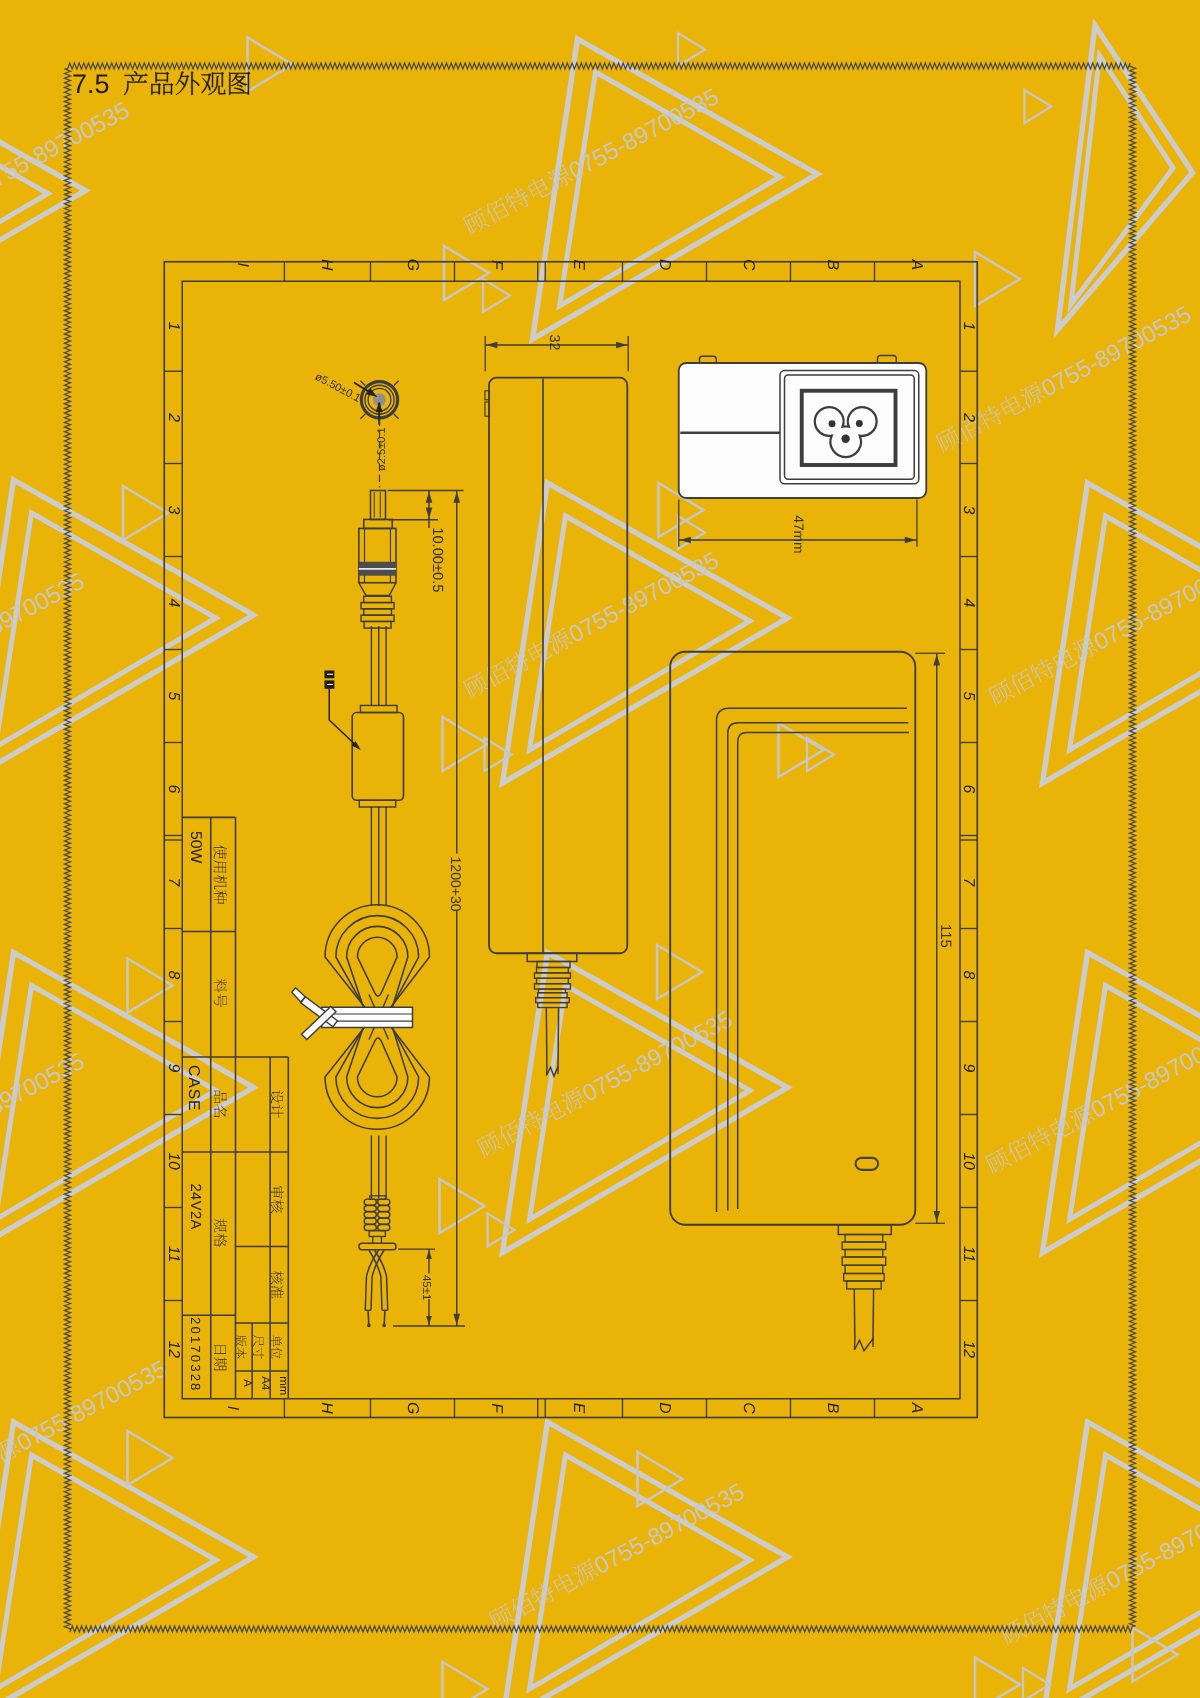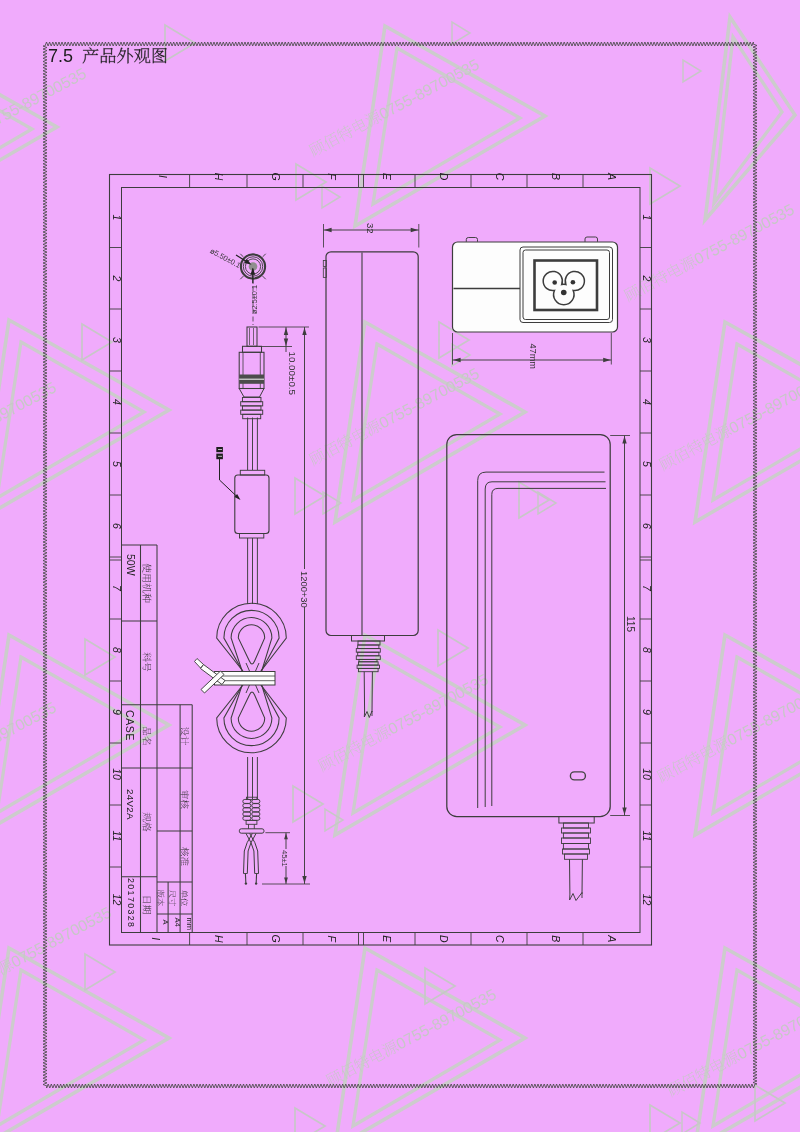--- a/index.html
+++ b/index.html
@@ -1,14 +1,14 @@
 <!DOCTYPE html>
 <html><head><meta charset="utf-8"><style>
 html,body{margin:0;padding:0;background:#ffffff;}
-#page{position:relative;width:800px;height:1132px;background:#f0abfc;overflow:hidden;}
+#page{position:relative;width:800px;height:1132px;background:#eab308;overflow:hidden;}
 text{font-family:"Liberation Sans",sans-serif;}
 </style></head><body>
 <div id="page">
 <svg width="800" height="1132" viewBox="0 0 800 1132" xmlns="http://www.w3.org/2000/svg">
 <defs>
 <path id="c4ea7" d="M0.17 -0.45L0.17 -0.47L0.22 -0.44L0.21 -0.44L0.21 -0.32Q0.21 -0.28 0.21 -0.23Q0.2 -0.18 0.19 -0.12Q0.17 -0.07 0.14 -0.02Q0.11 0.03 0.06 0.08L0.04 0.06Q0.1 0.0 0.12 -0.06Q0.15 -0.12 0.16 -0.19Q0.17 -0.26 0.17 -0.32L0.17 -0.44ZM0.85 -0.49Q0.85 -0.49 0.86 -0.49Q0.87 -0.48 0.88 -0.47Q0.89 -0.46 0.9 -0.45Q0.92 -0.44 0.93 -0.43Q0.93 -0.42 0.92 -0.42Q0.91 -0.41 0.9 -0.41L0.2 -0.41L0.2 -0.44L0.81 -0.44ZM0.75 -0.63Q0.75 -0.62 0.74 -0.61Q0.73 -0.61 0.71 -0.61Q0.7 -0.58 0.68 -0.55Q0.66 -0.51 0.64 -0.48Q0.61 -0.45 0.59 -0.42L0.57 -0.42Q0.59 -0.45 0.61 -0.49Q0.62 -0.53 0.64 -0.57Q0.66 -0.61 0.67 -0.65ZM0.31 -0.66Q0.35 -0.63 0.38 -0.6Q0.4 -0.57 0.41 -0.55Q0.42 -0.52 0.42 -0.5Q0.42 -0.48 0.42 -0.47Q0.41 -0.46 0.4 -0.46Q0.39 -0.46 0.38 -0.47Q0.38 -0.5 0.36 -0.53Q0.35 -0.56 0.33 -0.59Q0.32 -0.63 0.3 -0.65ZM0.88 -0.75Q0.88 -0.75 0.89 -0.74Q0.89 -0.73 0.91 -0.73Q0.92 -0.72 0.93 -0.71Q0.94 -0.7 0.95 -0.68Q0.95 -0.67 0.93 -0.67L0.07 -0.67L0.06 -0.7L0.84 -0.7ZM0.43 -0.85Q0.47 -0.84 0.49 -0.82Q0.52 -0.8 0.53 -0.78Q0.55 -0.77 0.55 -0.75Q0.55 -0.73 0.55 -0.72Q0.54 -0.71 0.53 -0.71Q0.52 -0.71 0.51 -0.72Q0.5 -0.75 0.47 -0.78Q0.44 -0.82 0.42 -0.84Z"></path>
 <path id="c54c1" d="M0.26 -0.78L0.26 -0.81L0.26 -0.81L0.31 -0.78L0.72 -0.78L0.72 -0.75L0.31 -0.75L0.31 -0.43Q0.31 -0.43 0.3 -0.42Q0.3 -0.42 0.29 -0.42Q0.28 -0.41 0.27 -0.41L0.26 -0.41ZM0.7 -0.78L0.69 -0.78L0.72 -0.81L0.79 -0.76Q0.78 -0.76 0.77 -0.75Q0.76 -0.74 0.74 -0.74L0.74 -0.43Q0.74 -0.43 0.74 -0.43Q0.73 -0.42 0.72 -0.42Q0.71 -0.42 0.7 -0.42L0.7 -0.42ZM0.28 -0.51L0.72 -0.51L0.72 -0.48L0.28 -0.48ZM0.1 -0.34L0.1 -0.36L0.1 -0.36L0.15 -0.34L0.41 -0.34L0.41 -0.31L0.14 -0.31L0.14 0.05Q0.14 0.06 0.14 0.06Q0.13 0.06 0.12 0.07Q0.12 0.07 0.11 0.07L0.1 0.07ZM0.38 -0.34L0.37 -0.34L0.4 -0.37L0.47 -0.32Q0.47 -0.31 0.45 -0.31Q0.44 -0.3 0.43 -0.3L0.43 0.03Q0.43 0.04 0.42 0.04Q0.41 0.04 0.41 0.05Q0.4 0.05 0.39 0.05L0.38 0.05ZM0.12 -0.04L0.41 -0.04L0.41 -0.01L0.12 -0.01ZM0.57 -0.34L0.57 -0.36L0.57 -0.36L0.62 -0.34L0.89 -0.34L0.89 -0.31L0.61 -0.31L0.61 0.06Q0.61 0.06 0.61 0.06Q0.6 0.07 0.59 0.07Q0.59 0.07 0.58 0.07L0.57 0.07ZM0.86 -0.34L0.85 -0.34L0.88 -0.37L0.95 -0.32Q0.94 -0.31 0.93 -0.31Q0.92 -0.3 0.9 -0.3L0.9 0.04Q0.9 0.04 0.9 0.05Q0.89 0.05 0.88 0.06Q0.87 0.06 0.86 0.06L0.86 0.06ZM0.58 -0.04L0.88 -0.04L0.88 -0.01L0.58 -0.01Z"></path>
 <path id="c5916" d="M0.35 -0.81Q0.35 -0.8 0.34 -0.79Q0.33 -0.79 0.32 -0.79Q0.28 -0.63 0.21 -0.51Q0.15 -0.38 0.06 -0.3L0.04 -0.31Q0.1 -0.37 0.14 -0.45Q0.18 -0.53 0.22 -0.63Q0.25 -0.72 0.27 -0.83ZM0.47 -0.66L0.51 -0.69L0.56 -0.64Q0.55 -0.63 0.52 -0.63Q0.51 -0.52 0.47 -0.42Q0.44 -0.32 0.39 -0.23Q0.33 -0.14 0.25 -0.06Q0.17 0.01 0.06 0.07L0.05 0.06Q0.15 -0.0 0.23 -0.08Q0.3 -0.16 0.35 -0.25Q0.4 -0.34 0.43 -0.45Q0.47 -0.55 0.48 -0.66ZM0.18 -0.49Q0.24 -0.47 0.28 -0.45Q0.32 -0.42 0.34 -0.4Q0.36 -0.38 0.37 -0.36Q0.38 -0.34 0.37 -0.33Q0.37 -0.31 0.36 -0.31Q0.35 -0.3 0.33 -0.31Q0.32 -0.34 0.29 -0.37Q0.27 -0.4 0.24 -0.43Q0.2 -0.46 0.17 -0.48ZM0.51 -0.66L0.51 -0.63L0.24 -0.63L0.25 -0.66ZM0.68 -0.52Q0.76 -0.49 0.81 -0.46Q0.87 -0.42 0.9 -0.39Q0.93 -0.36 0.94 -0.34Q0.96 -0.32 0.96 -0.3Q0.96 -0.28 0.95 -0.28Q0.94 -0.27 0.92 -0.28Q0.9 -0.31 0.88 -0.34Q0.85 -0.37 0.81 -0.4Q0.78 -0.43 0.74 -0.46Q0.7 -0.48 0.67 -0.5ZM0.73 -0.81Q0.73 -0.8 0.72 -0.79Q0.72 -0.78 0.7 -0.78L0.7 0.06Q0.7 0.06 0.69 0.07Q0.69 0.07 0.68 0.07Q0.67 0.08 0.66 0.08L0.65 0.08L0.65 -0.82Z"></path>
 <path id="c89c2" d="M0.09 -0.58Q0.18 -0.5 0.24 -0.43Q0.3 -0.36 0.33 -0.31Q0.36 -0.25 0.38 -0.21Q0.39 -0.16 0.39 -0.14Q0.39 -0.11 0.38 -0.1Q0.37 -0.09 0.35 -0.11Q0.34 -0.16 0.31 -0.22Q0.29 -0.29 0.24 -0.35Q0.21 -0.41 0.16 -0.47Q0.12 -0.53 0.08 -0.57ZM0.33 -0.72L0.36 -0.76L0.42 -0.7Q0.41 -0.69 0.4 -0.69Q0.4 -0.69 0.38 -0.69Q0.37 -0.6 0.34 -0.5Q0.32 -0.41 0.28 -0.32Q0.24 -0.23 0.19 -0.14Q0.13 -0.06 0.06 0.01L0.04 -0.0Q0.1 -0.07 0.15 -0.16Q0.21 -0.24 0.24 -0.34Q0.28 -0.43 0.3 -0.53Q0.32 -0.63 0.33 -0.72ZM0.36 -0.72L0.36 -0.69L0.05 -0.69L0.04 -0.72ZM0.77 -0.27Q0.77 -0.25 0.74 -0.25L0.74 -0.0Q0.74 0.01 0.75 0.01Q0.75 0.01 0.77 0.01L0.83 0.01Q0.86 0.01 0.87 0.01Q0.89 0.01 0.9 0.01Q0.91 0.01 0.91 -0.0Q0.92 -0.01 0.92 -0.05Q0.93 -0.09 0.93 -0.13L0.95 -0.13L0.95 0.0Q0.96 0.01 0.97 0.01Q0.97 0.02 0.97 0.02Q0.97 0.03 0.96 0.04Q0.95 0.05 0.92 0.05Q0.89 0.05 0.84 0.05L0.76 0.05Q0.74 0.05 0.72 0.05Q0.71 0.04 0.7 0.03Q0.7 0.02 0.7 0.01L0.7 -0.28ZM0.72 -0.65Q0.71 -0.64 0.71 -0.63Q0.7 -0.62 0.68 -0.62Q0.68 -0.54 0.68 -0.47Q0.68 -0.4 0.67 -0.34Q0.66 -0.27 0.64 -0.21Q0.61 -0.15 0.58 -0.1Q0.54 -0.05 0.47 -0.01Q0.41 0.04 0.32 0.08L0.31 0.06Q0.41 0.01 0.47 -0.04Q0.54 -0.1 0.57 -0.17Q0.6 -0.23 0.62 -0.31Q0.63 -0.38 0.63 -0.47Q0.64 -0.56 0.64 -0.66ZM0.45 -0.8L0.51 -0.78L0.82 -0.78L0.85 -0.81L0.91 -0.76Q0.9 -0.75 0.89 -0.75Q0.89 -0.74 0.87 -0.74L0.87 -0.25Q0.87 -0.25 0.86 -0.24Q0.84 -0.24 0.83 -0.24L0.83 -0.24L0.83 -0.75L0.49 -0.75L0.49 -0.24Q0.49 -0.24 0.48 -0.23Q0.48 -0.22 0.46 -0.22L0.45 -0.22L0.45 -0.78Z"></path>
 <path id="c56fe" d="M0.16 0.05Q0.16 0.06 0.15 0.06Q0.15 0.07 0.14 0.07Q0.14 0.07 0.12 0.07L0.12 0.07L0.12 -0.78L0.12 -0.81L0.12 -0.81L0.16 -0.78L0.86 -0.78L0.86 -0.75L0.16 -0.75ZM0.83 -0.78L0.86 -0.82L0.93 -0.76Q0.92 -0.75 0.91 -0.75Q0.9 -0.74 0.88 -0.74L0.88 0.05Q0.88 0.05 0.88 0.06Q0.87 0.06 0.86 0.06Q0.85 0.07 0.84 0.07L0.84 0.07L0.84 -0.78ZM0.46 -0.71Q0.46 -0.69 0.42 -0.7Q0.41 -0.66 0.38 -0.61Q0.35 -0.56 0.31 -0.51Q0.27 -0.47 0.23 -0.43L0.21 -0.45Q0.25 -0.49 0.29 -0.54Q0.32 -0.58 0.35 -0.64Q0.37 -0.69 0.39 -0.74ZM0.42 -0.32Q0.48 -0.32 0.52 -0.31Q0.56 -0.3 0.59 -0.29Q0.61 -0.28 0.62 -0.26Q0.63 -0.25 0.63 -0.24Q0.63 -0.23 0.62 -0.23Q0.62 -0.22 0.6 -0.22Q0.58 -0.24 0.53 -0.27Q0.48 -0.29 0.42 -0.3ZM0.31 -0.2Q0.42 -0.19 0.49 -0.17Q0.57 -0.16 0.61 -0.14Q0.66 -0.12 0.68 -0.1Q0.7 -0.08 0.7 -0.07Q0.71 -0.05 0.7 -0.05Q0.69 -0.04 0.67 -0.04Q0.64 -0.07 0.59 -0.09Q0.53 -0.12 0.46 -0.14Q0.39 -0.17 0.31 -0.18ZM0.36 -0.61Q0.4 -0.54 0.47 -0.49Q0.54 -0.43 0.62 -0.4Q0.71 -0.36 0.81 -0.34L0.81 -0.33Q0.79 -0.33 0.78 -0.32Q0.77 -0.31 0.76 -0.29Q0.62 -0.33 0.51 -0.41Q0.4 -0.48 0.34 -0.6ZM0.64 -0.64L0.68 -0.67L0.74 -0.61Q0.73 -0.61 0.72 -0.61Q0.71 -0.6 0.69 -0.6Q0.62 -0.49 0.5 -0.41Q0.37 -0.32 0.2 -0.27L0.19 -0.29Q0.29 -0.32 0.38 -0.38Q0.47 -0.43 0.54 -0.5Q0.61 -0.56 0.65 -0.64ZM0.67 -0.64L0.67 -0.61L0.35 -0.61L0.38 -0.64ZM0.85 -0.02L0.85 0.01L0.14 0.01L0.14 -0.02Z"></path>

